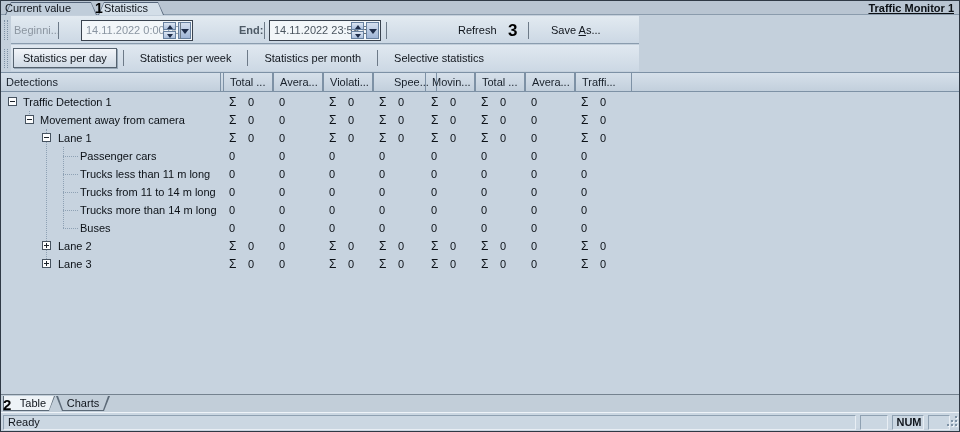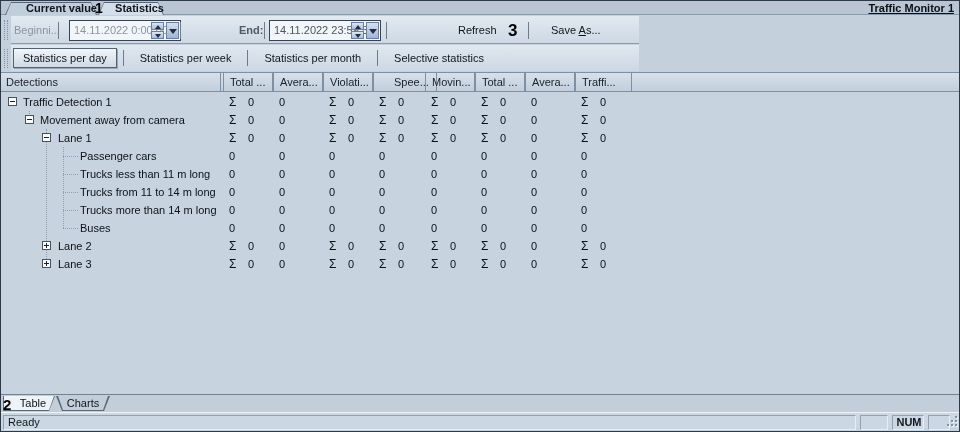--- a/index.html
+++ b/index.html
@@ -22,21 +22,21 @@
     background:#55657a;
   }
   .ttab .fill {
     position:absolute; left:1px; right:1px; top:1px; bottom:0;
     clip-path: polygon(5px 0, calc(100% - 5px) 0, 100% 100%, 0 100%);
     background:#c0cdda;
   }
   .ttab.active .fill { background:#d3dee8; }
   .ttab .lab {
     position:absolute; left:0; right:0; top:0; line-height:13px;
-    text-align:right; color:#10151c;font-weight:bold;
+    text-align:left; color:#10151c;
   }
   .pane-title {
     position:absolute; right:5px; top:1px; line-height:12px;
     font-weight:bold; text-decoration:underline; color:#0b0f14;
   }
   
   .anno { position:absolute; font-weight:bold; color:#000; z-index:30; font-family:"Liberation Sans",sans-serif; }
   
   .toolbar1 { position:absolute; left:0; top:14px; width:100%; height:30px; background:#c4d0dc; }
   .toolbar2 { position:absolute; left:0; top:44px; width:100%; height:27px; background:#c4d0dc; }
@@ -161,21 +161,21 @@
     </div>
     <span class="anno" style="left:94px; top:0; font-size:14px; line-height:14px;">1</span>
     <span class="pane-title">Traffic Monitor 1</span>
   </div>
 
   <div class="toolbar1">
     <div class="tb-panel1"></div>
     <span class="grip"></span>
     <span class="tlabel-muted" style="left:13px;">Beginni...</span>
     <span class="vsep" style="left:57px;"></span>
-    <div class="datefield begin" style="left:68px;">
+    <div class="datefield begin" style="left:80px;">
       <span class="val">14.11.2022 0:00:00</span>
       <span class="spin">
         <span class="sb up">
             <i></i>
           </span>
         <span class="sb dn">
             <i></i>
           </span>
       </span>
       <span class="ddbtn">

